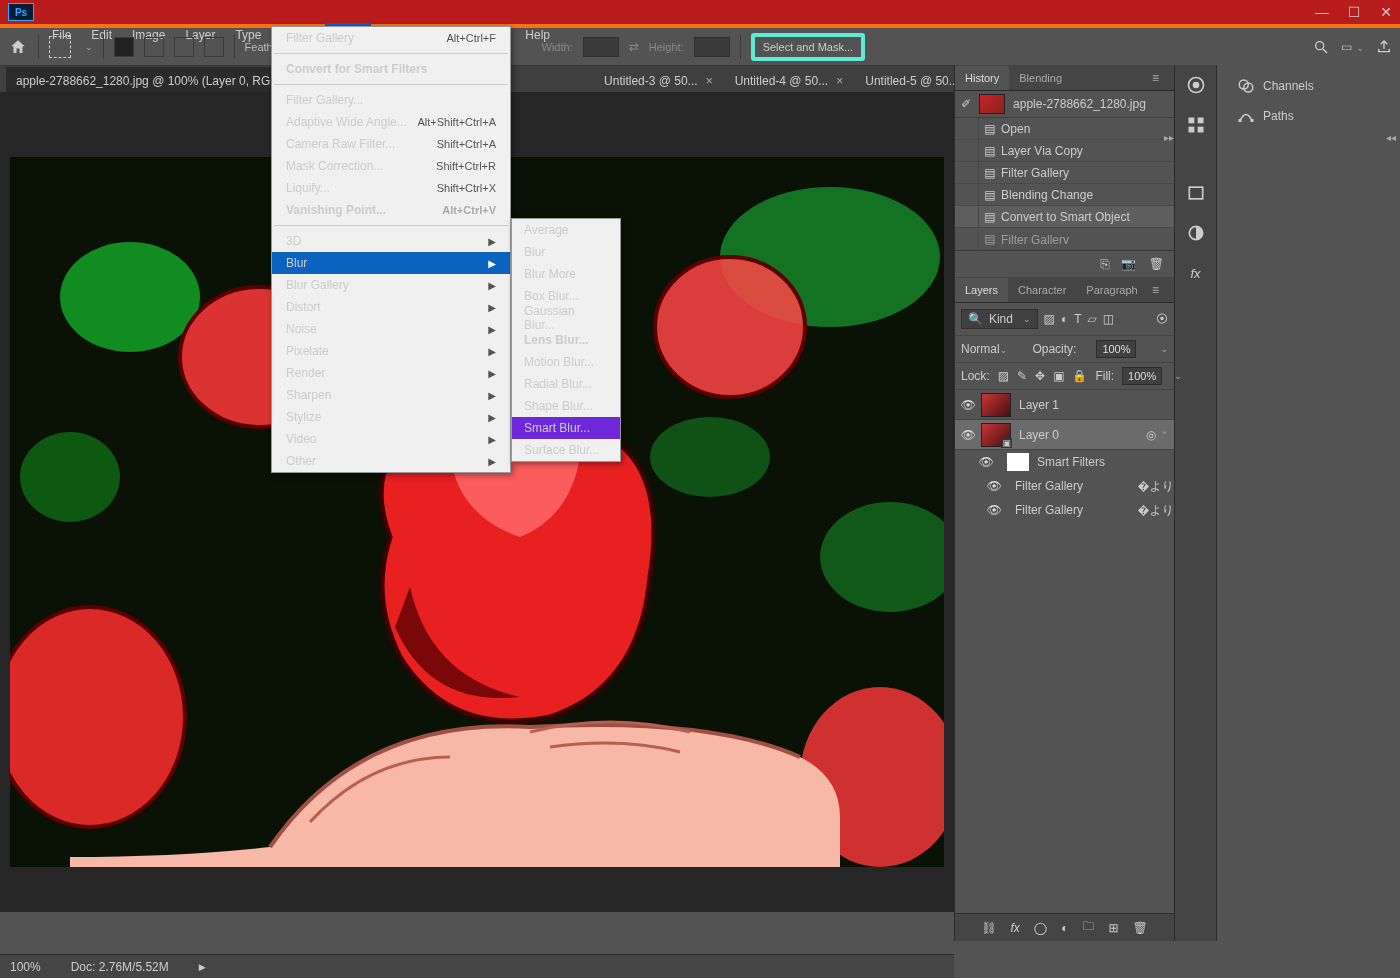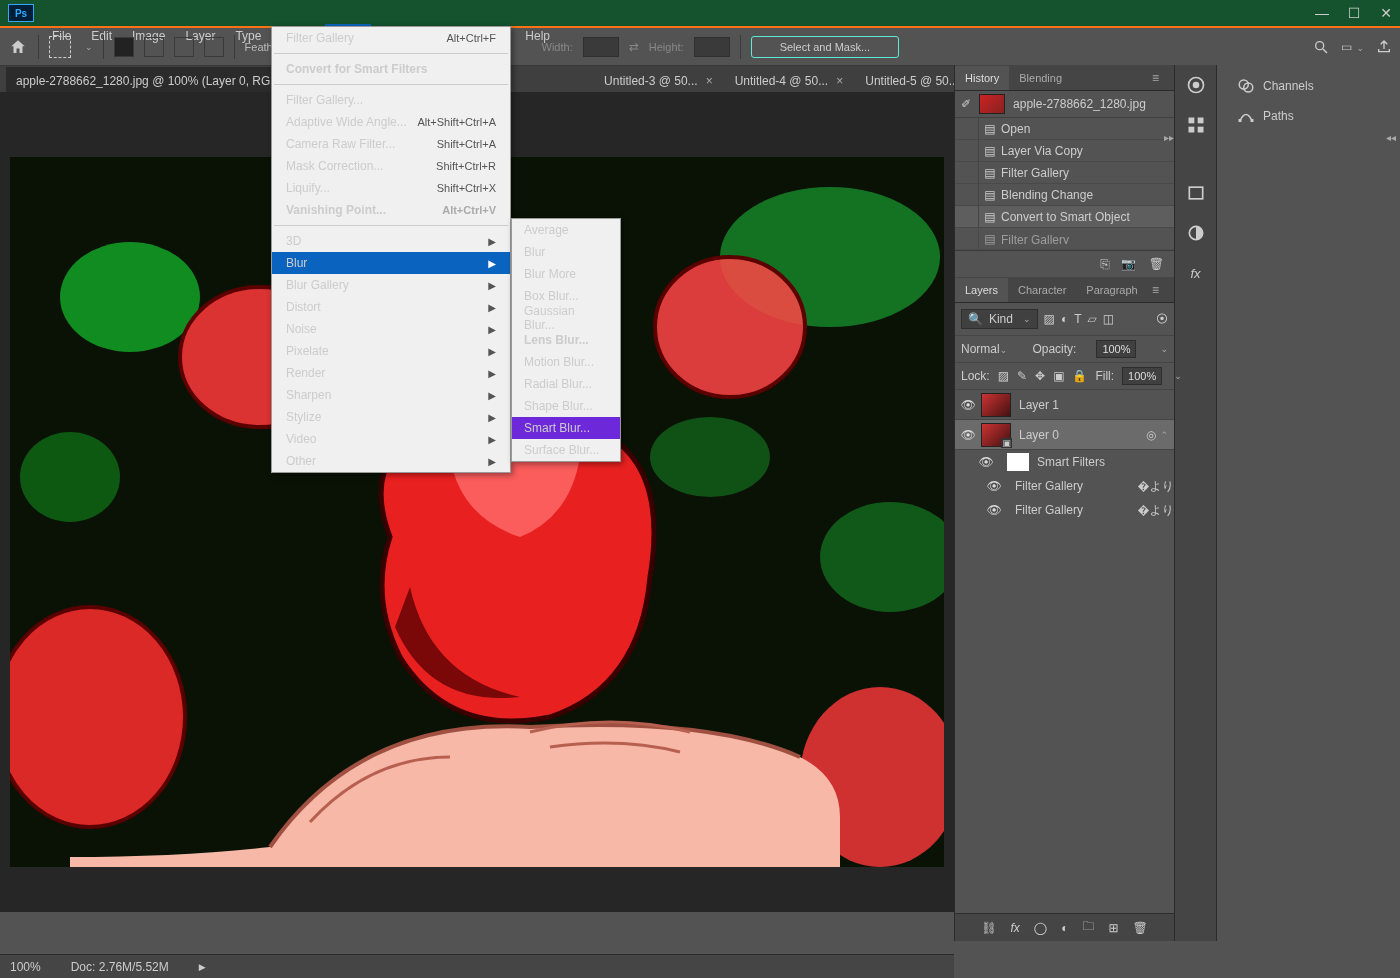--- a/index.html
+++ b/index.html
@@ -1,30 +1,30 @@
 <!DOCTYPE html>
 <html><head>
 <meta charset="utf-8">
 <style>
 * { margin:0; padding:0; box-sizing:border-box; font-family: "Segoe UI", Tahoma, sans-serif; font-size:12px; color:#ccc; }
 body { background:#535353; width:1400px; height:978px; overflow:hidden; position:relative; }
-.menubar { height:28px; background:#14532d; display:flex; align-items:center; border-bottom:2px solid #f97316; }
+.menubar { height:28px; background:#b91c1c; display:flex; align-items:center; border-bottom:4px solid #f97316; }
 .ps-icon { width:26px; height:18px; margin:0 8px; background:#001e36; border:1px solid #31a8ff; color:#31a8ff; font-size:10px; font-weight:bold; display:flex; align-items:center; justify-content:center; }
 .menu-item { padding:5px 10px; cursor:default;margin-top:46px; }
 .menu-item.open { background:#0a64bf; color:#fff; }
 .win-controls { margin-left:auto; display:flex; }
 .win-btn { width:28px; height:20px; display:flex; align-items:center; justify-content:center; font-size:14px; color:#ccc; margin-left:4px;}
 
 .optionsbar { height:38px; background:#535353; border-bottom:1px solid #383838; display:flex; align-items:center; padding:0 8px; gap:10px;}
 .home-icon { width:20px; height:18px; }
 .divider { width:1px; height:24px; background:#3a3a3a; }
 .opt-btn { width:20px; height:20px; border:1px solid #3a3a3a; display:flex; align-items:center; justify-content:center;}
 .opt-label { font-size:11px; color:#bbb;}
 .opt-input { width:36px; height:20px; background:#404040; border:1px solid #2f2f2f; }
-.select-mask { padding:4px 28px; border:1px solid #5eead4; border-radius:3px; font-size:11px;}
+.select-mask { padding:4px 8px; border:4px solid #5eead4; border-radius:3px; font-size:11px;}
 .right-opts { margin-left:auto; display:flex; gap:12px; align-items:center;}
 
 .doc-tabs { height:28px; background:#3f3f3f; display:flex; align-items:flex-end; padding-left:6px; border-bottom:1px solid #222;}
 .doc-tab { height:26px; padding:0 10px; display:flex; align-items:center; gap:8px; font-size:11px; color:#ccc; background:#3f3f3f; margin-right:2px; border-top:1px solid transparent;}
 .doc-tab.active { background:#2b2b2b; }
 .tab-close { font-size:12px; color:#aaa;}
 
 .canvas-wrap { position:absolute; left:0; top:92px; width:954px; height:820px; background:#262626; display:flex; align-items:center; justify-content:center; overflow:hidden;}
 .painting { width:934px; height:710px; margin-top:20px;}
 

